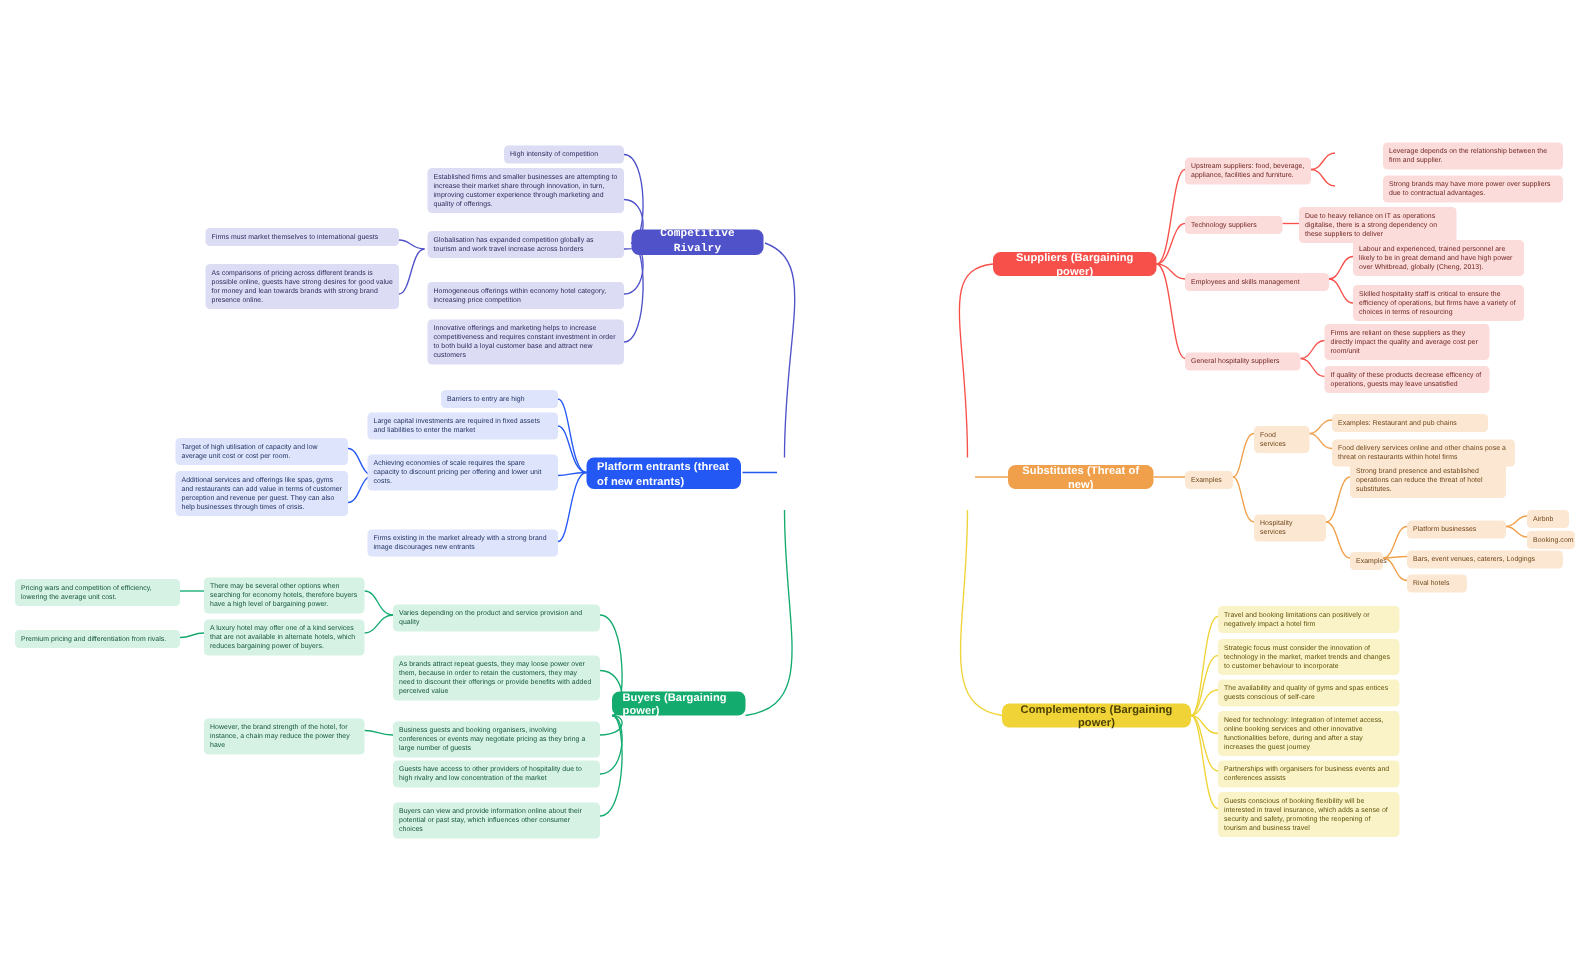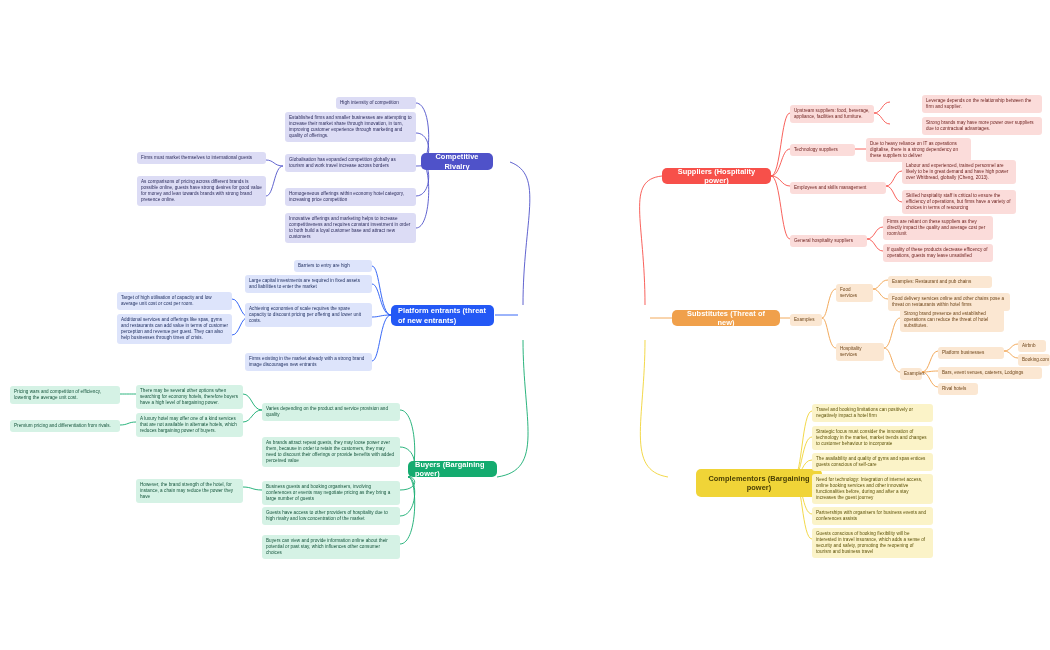--- a/index.html
+++ b/index.html
@@ -147,21 +147,21 @@
       <path d="M794 477 C 802 477, 802 411, 812 411" stroke="#f0d437"></path>
       <path d="M794 477 C 802 477, 802 437, 812 437" stroke="#f0d437"></path>
       <path d="M794 477 C 802 477, 802 460, 812 460" stroke="#f0d437"></path>
       <path d="M794 477 C 802 477, 802 489, 812 489" stroke="#f0d437"></path>
       <path d="M794 477 C 802 477, 802 514, 812 514" stroke="#f0d437"></path>
       <path d="M794 477 C 802 477, 802 539, 812 539" stroke="#f0d437"></path>
     </g>
   </svg>
 
 
-  <div class="node branch c-rivalry-pill center-text" style="left:421px;top:153px;width:72px;height:17px;">
+  <div class="node branch c-rivalry-pill center-text" style="left:421px;top:153px;width:88px;height:17px;font-family:Liberation Mono, monospace;">
     <span>Competitive Rivalry</span>
   </div>
 
   <div class="node leaf c-rivalry-box" style="left:336px;top:97px;width:80px;">
     <span>High intensity of competition</span>
   </div>
 
   <div class="node leaf c-rivalry-box" style="left:285px;top:112px;width:131px;">
     <span>Established firms and smaller businesses are attempting to increase their market share through innovation, in turn, improving customer experience through marketing and quality of offerings.</span>
   </div>
@@ -252,21 +252,21 @@
 
   <div class="node leaf c-buyers-box" style="left:10px;top:386px;width:110px;">
     <span>Pricing wars and competition of efficiency, lowering the average unit cost.</span>
   </div>
 
   <div class="node leaf c-buyers-box" style="left:10px;top:420px;width:110px;">
     <span>Premium pricing and differentiation from rivals.</span>
   </div>
 
   <div class="node branch c-suppliers-pill center-text" style="left:662px;top:168px;width:109px;height:16px;">
-    <span>Suppliers (Hospitality power)</span>
+    <span>Suppliers (Bargaining power)</span>
   </div>
 
   <div class="node leaf c-suppliers-box" style="left:790px;top:105px;width:84px;">
     <span>Upstream suppliers: food, beverage, appliance, facilities and furniture.</span>
   </div>
 
   <div class="node leaf c-suppliers-box" style="left:922px;top:95px;width:120px;">
     <span>Leverage depends on the relationship between the firm and supplier.</span>
   </div>
 
@@ -299,21 +299,21 @@
   </div>
 
   <div class="node leaf c-suppliers-box" style="left:883px;top:216px;width:110px;">
     <span>Firms are reliant on these suppliers as they directly impact the quality and average cost per room/unit</span>
   </div>
 
   <div class="node leaf c-suppliers-box" style="left:883px;top:244px;width:110px;">
     <span>If quality of these products decrease efficency of operations, guests may leave unsatisfied</span>
   </div>
 
-  <div class="node branch c-subs-pill center-text" style="left:672px;top:310px;width:108px;height:16px;">
+  <div class="node branch c-subs-pill center-text" style="left:672px;top:310px;width:97px;height:16px;">
     <span>Substitutes (Threat of new)</span>
   </div>
 
   <div class="node leaf c-subs-box" style="left:790px;top:314px;width:32px;">
     <span>Examples</span>
   </div>
 
   <div class="node leaf c-subs-box" style="left:836px;top:284px;width:37px;">
     <span>Food services</span>
   </div>
@@ -351,21 +351,21 @@
   </div>
 
   <div class="node leaf c-subs-box" style="left:938px;top:367px;width:104px;">
     <span>Bars, event venues, caterers, Lodgings</span>
   </div>
 
   <div class="node leaf c-subs-box" style="left:938px;top:383px;width:40px;">
     <span>Rival hotels</span>
   </div>
 
-  <div class="node branch c-comp-pill center-text" style="left:696px;top:469px;width:126px;height:28px;">
+  <div class="node branch c-comp-pill center-text" style="left:668px;top:469px;width:126px;height:16px;">
     <span>Complementors (Bargaining power)</span>
   </div>
 
   <div class="node leaf c-comp-box" style="left:812px;top:404px;width:121px;">
     <span>Travel and booking limitations can positively or negatively impact a hotel firm</span>
   </div>
 
   <div class="node leaf c-comp-box" style="left:812px;top:426px;width:121px;">
     <span>Strategic focus must consider the innovation of technology in the market, market trends and changes to customer behaviour to incorporate</span>
   </div>

